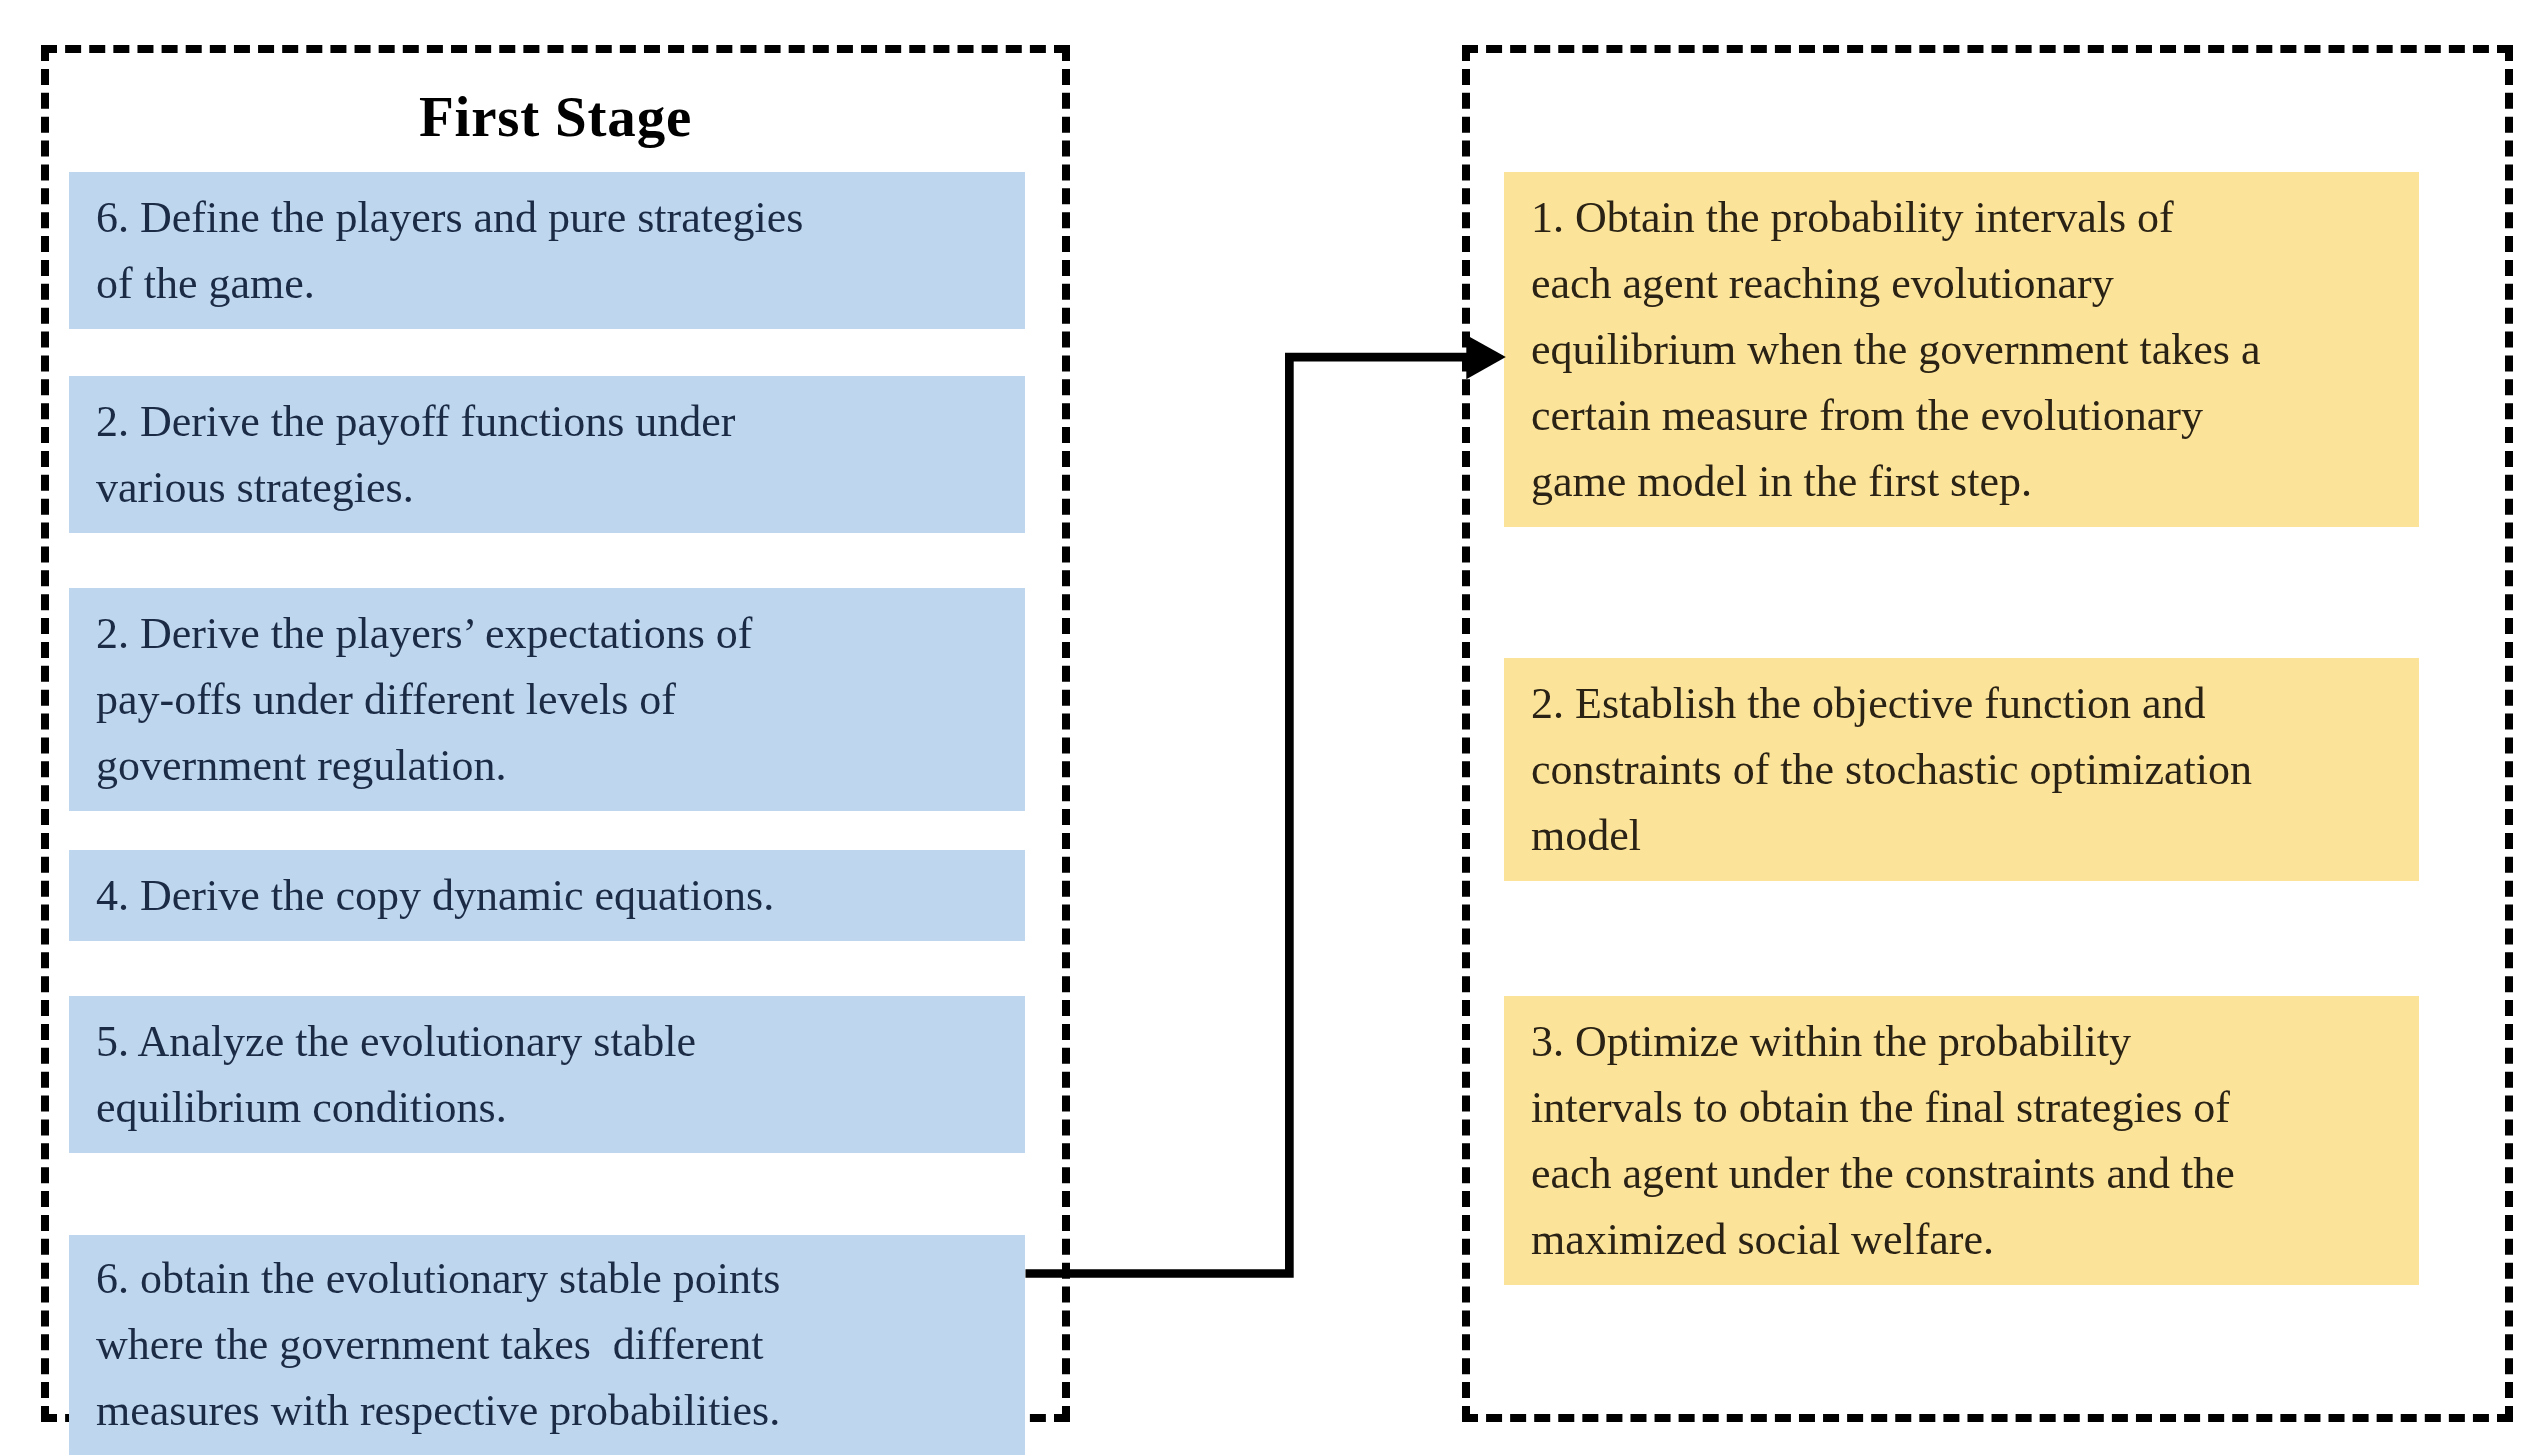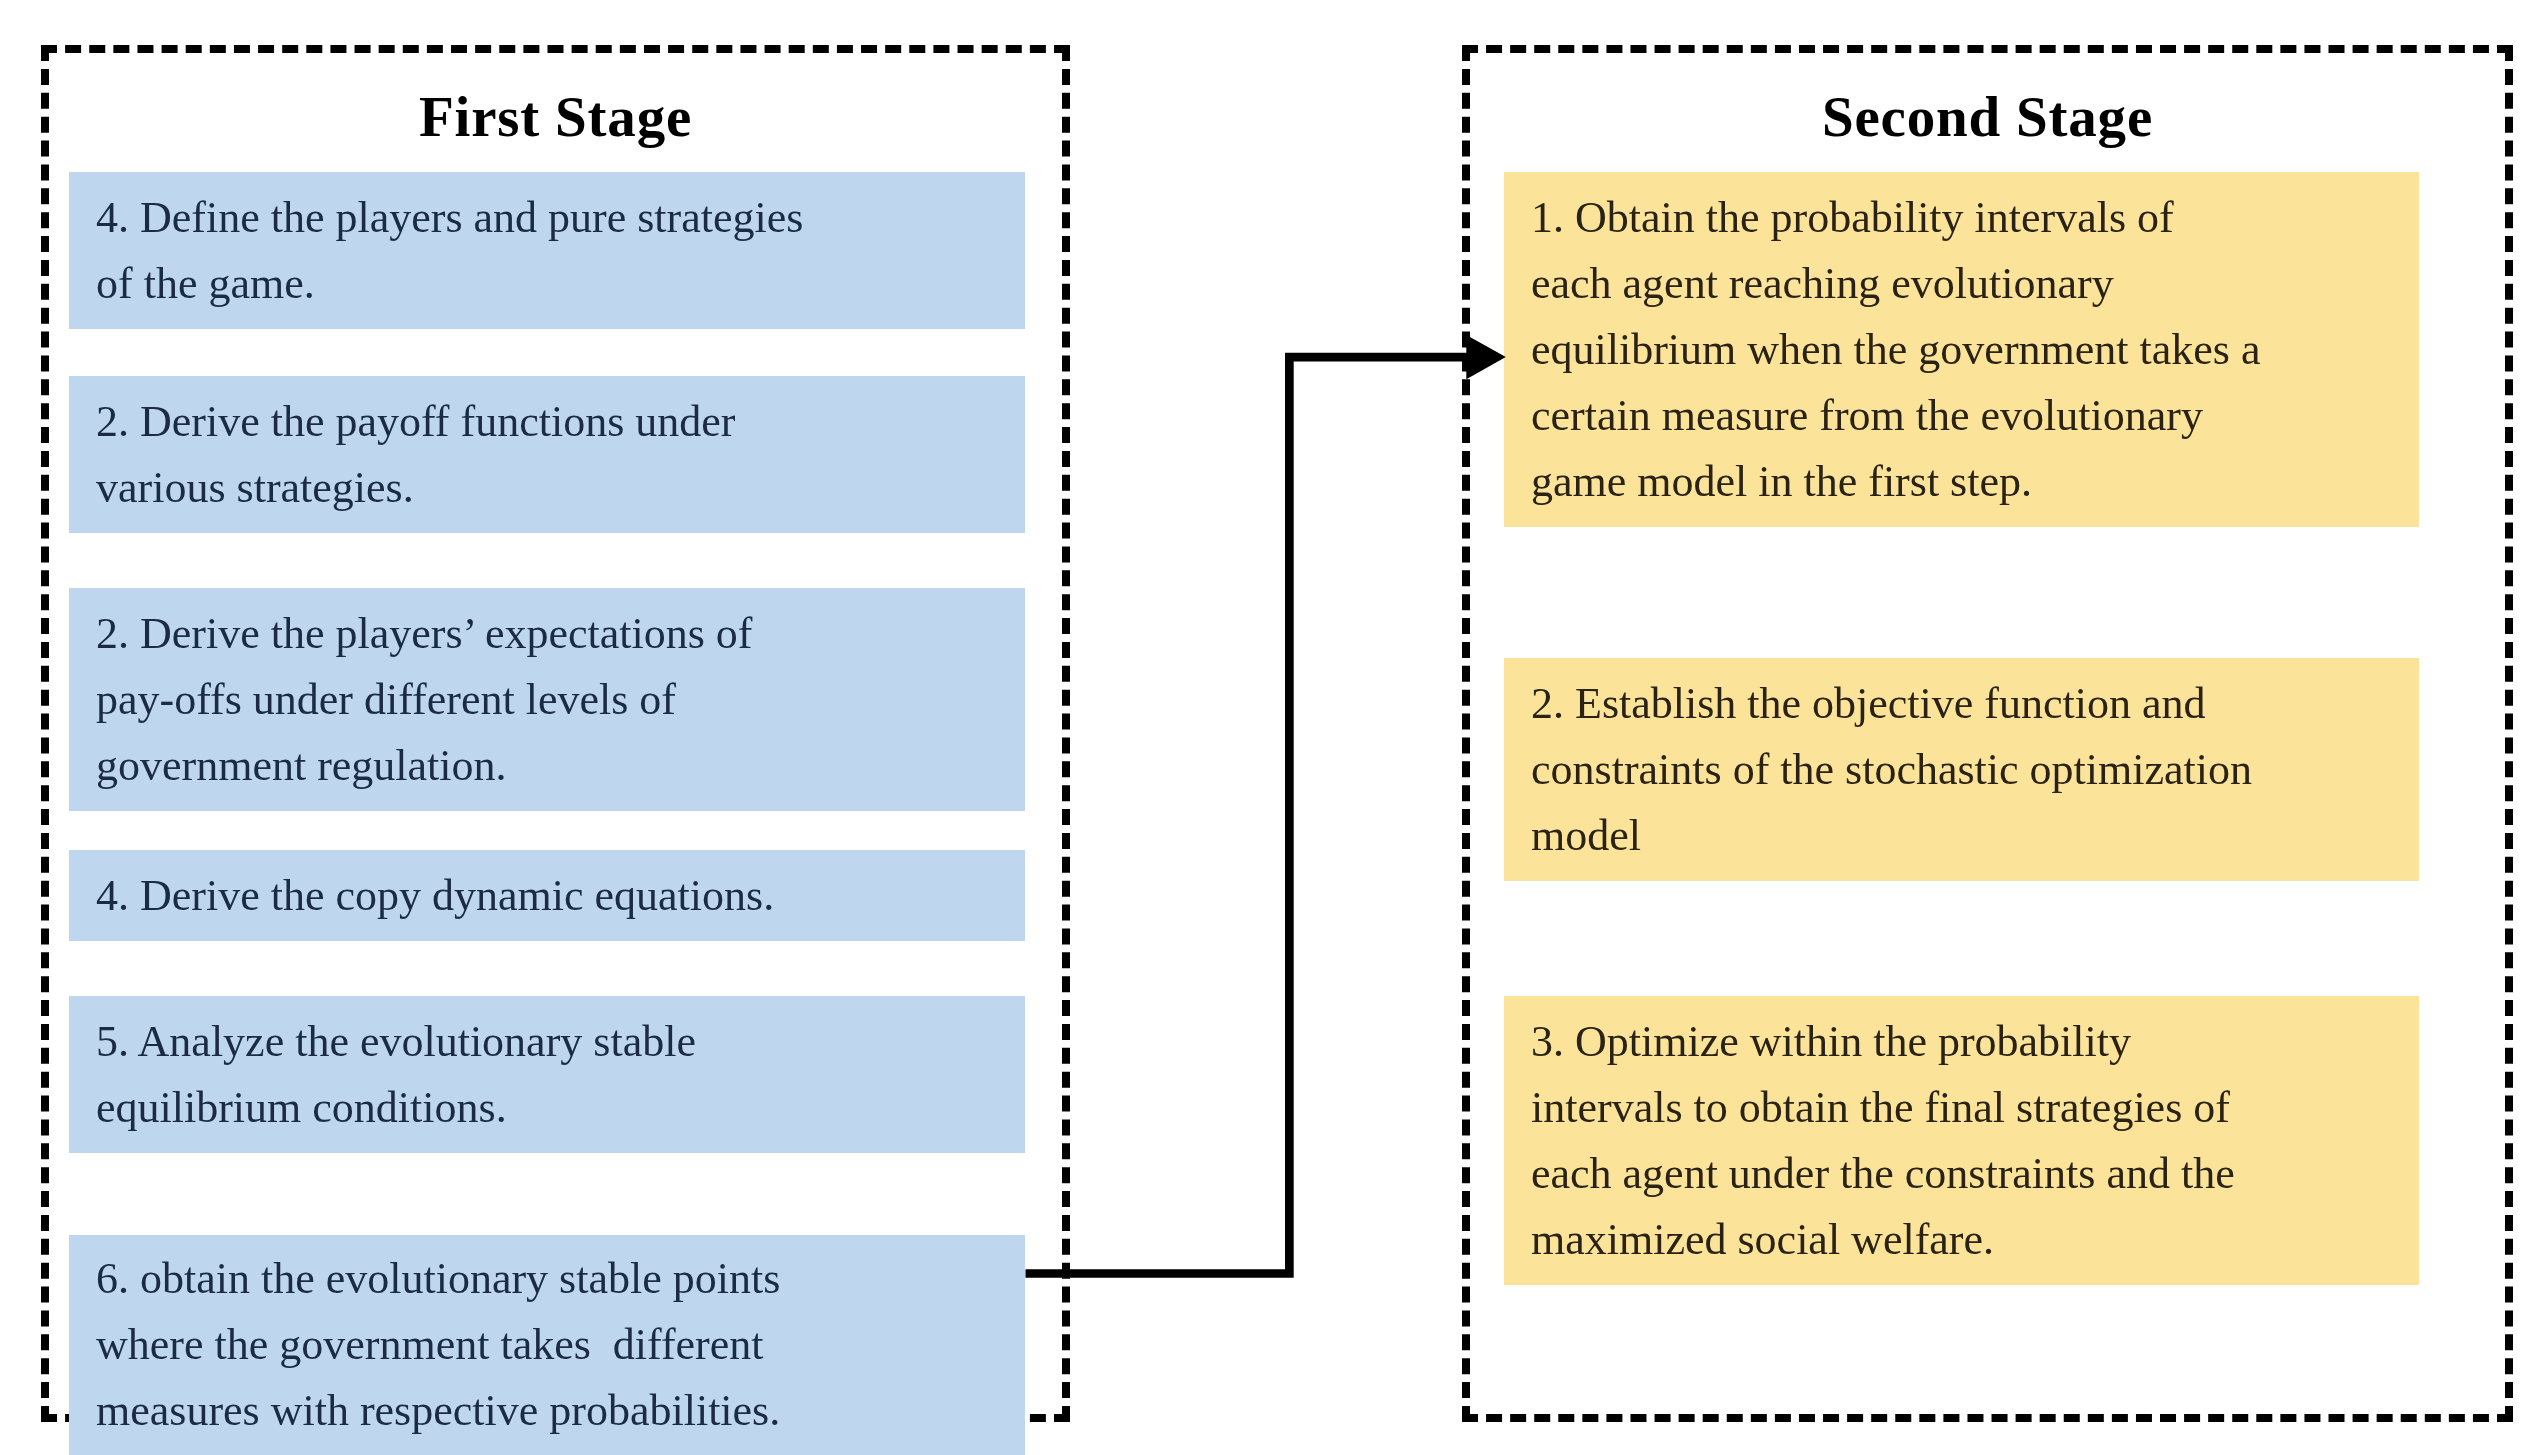--- a/index.html
+++ b/index.html
@@ -72,37 +72,36 @@
     pointer-events:none;
   }
 </style>
 </head>
 <body>
 
 <div class="canvas">
 
   <section class="stage first">
     <h2 class="stage-title">First Stage</h2>
-    <div class="step f1">4. Define the players and pure strategies
+    <div class="step f1">6. Define the players and pure strategies
 of the game.</div>
     <div class="step f2">2. Derive the payoff functions under
 various strategies.</div>
     <div class="step f3">2. Derive the players’ expectations of
 pay-offs under different levels of
 government regulation.</div>
     <div class="step f4">4. Derive the copy dynamic equations.</div>
     <div class="step f5">5. Analyze the evolutionary stable
 equilibrium conditions.</div>
     <div class="step f6">6. obtain the evolutionary stable points
 where the government takes  different
 measures with respective probabilities.</div>
   </section>
 
   <section class="stage second">
-    <h2 class="stage-title">Second Stage</h2>
     <div class="step g1">1. Obtain the probability intervals of
 each agent reaching evolutionary
 equilibrium when the government takes a
 certain measure from the evolutionary
 game model in the first step.</div>
     <div class="step g2">2. Establish the objective function and
 constraints of the stochastic optimization
 model</div>
     <div class="step g3">3. Optimize within the probability
 intervals to obtain the final strategies of

